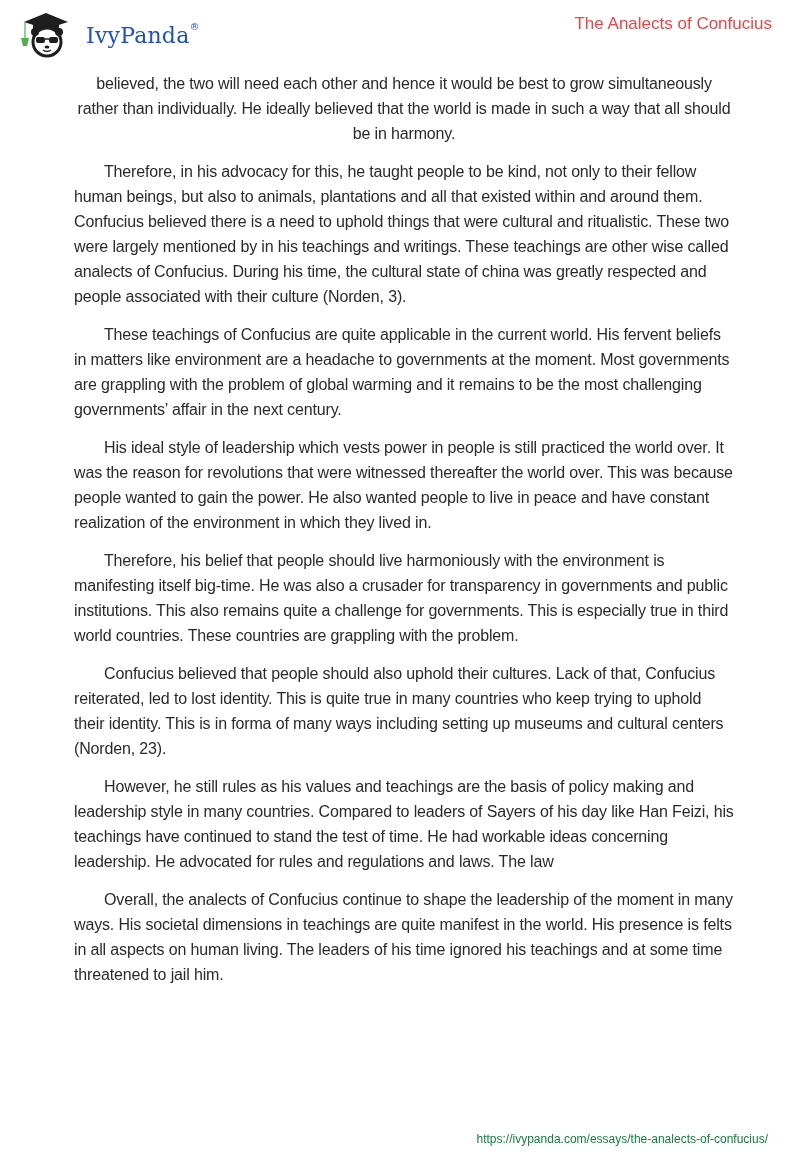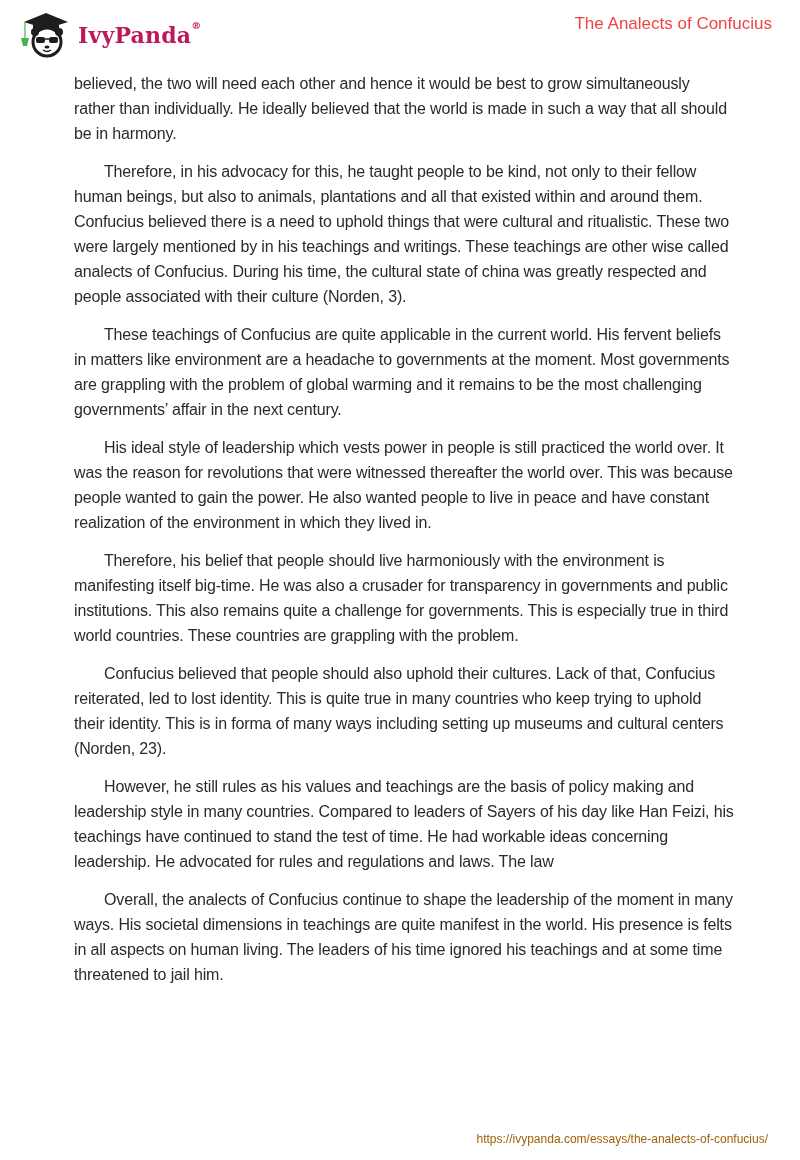--- a/index.html
+++ b/index.html
@@ -28,24 +28,24 @@
       display: flex;
       align-items: center;
     }
     .logo-mark {
       width: 60px;
       height: 50px;
       display: block;
     }
     .logo-text {
       font-family: "DejaVu Serif", serif;
-      font-weight: bold;
+      font-weight: normal;
       font-size: 22px;
-      color: #be185d;
-      margin-left: 2px;
+      color: #1d4ed8;
+      margin-left: 10px;
       margin-top: 4px;
       letter-spacing: 0.2px;
     }
     .logo-reg {
       font-size: 10px;
       vertical-align: top;
       position: relative;
       top: -2px;
     }
     .doc-title {
@@ -64,35 +64,36 @@
     .content p {
       margin: 0 0 13px 0;
       font-size: 16px;
       line-height: 25px;
       color: #2a2a2a;
       text-indent: 30px;
       letter-spacing: -0.15px;
     }
     .content p.noindent {
       text-indent: 0;
+      text-align: center;
     }
     .content h2 {
       margin: 12px 0 17px 0;
       font-size: 29px;
       line-height: 34px;
       font-weight: bold;
       color: #1a1a1a;
       letter-spacing: -0.2px;
     }
     .footer-url {
       position: absolute;
       right: 32px;
       top: 1132px;
       font-size: 12px;
-      color: #a16207;
+      color: #15803d;
     }
   </style>
 </head>
 <body>
 
 <div class="header">
   <div class="logo">
     <svg class="logo-mark" viewBox="0 0 60 50">
 
       <polygon points="8,14 30,5 52,14 30,21" fill="#1e1e1e"></polygon>

